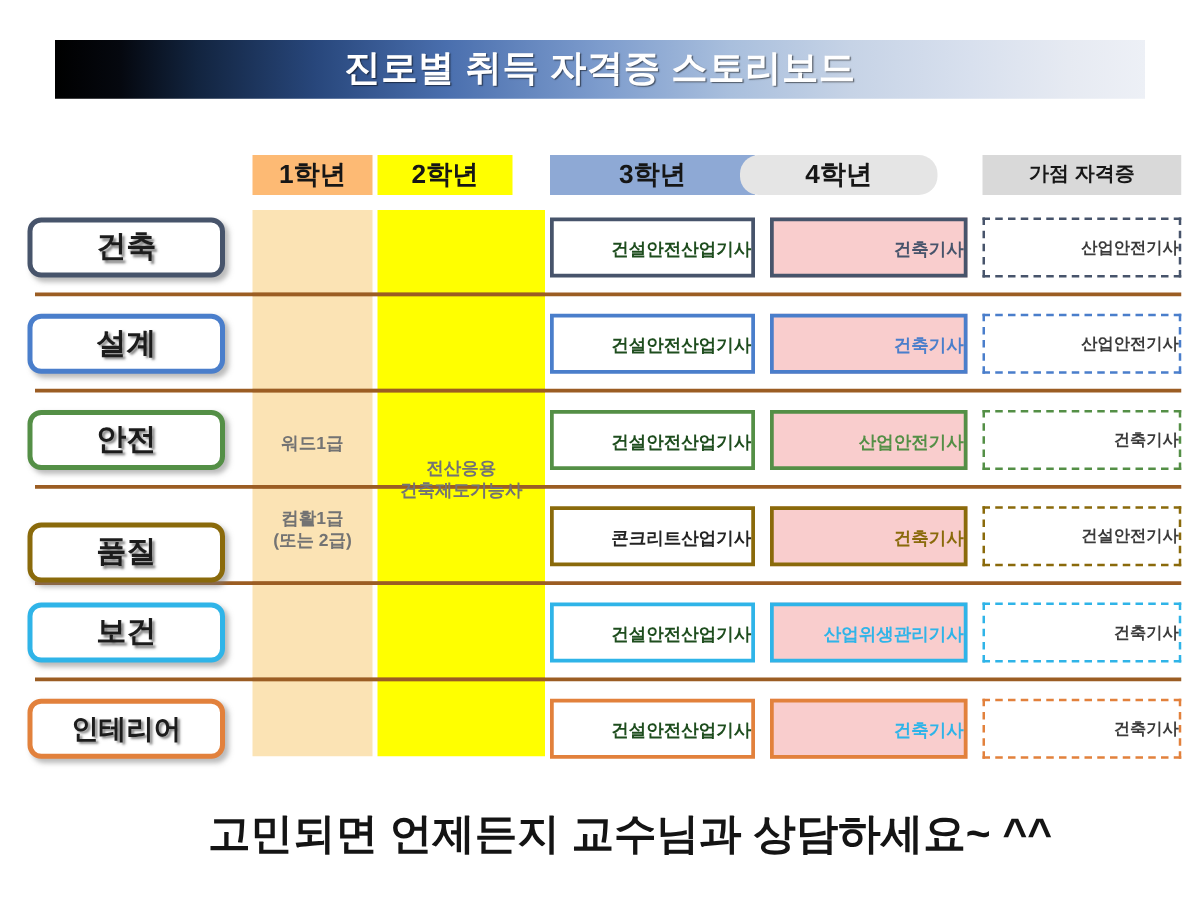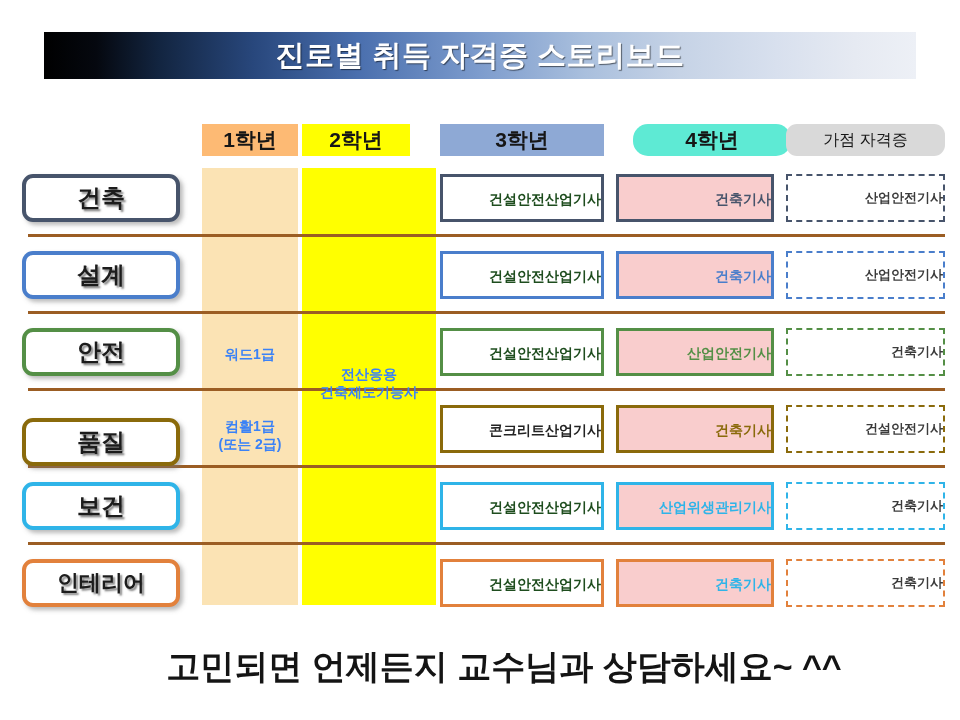--- a/index.html
+++ b/index.html
@@ -51,44 +51,43 @@
     height: 32px;
     line-height: 32px;
     text-align: center;
     font-size: 21px;
     font-weight: bold;
     color: #161616;
     white-space: nowrap;
   }
   .col-head.small {
     font-size: 16px;
-    font-weight: normal;
-    border-radius: 11px;
+    font-weight: bold;
   }
 
   
   .band {
     position: absolute;
     top: 168px;
     height: 437px;
   }
   #band-y1 { left: 202px; width: 96px;  background: #fbe3b4; }
   #band-y2 { left: 302px; width: 134px; background: #ffff00; }
 
   .band-label {
     position: absolute;
     text-align: center;
     font-size: 14px;
     font-weight: bold;
-    color: #3b82f6;
+    color: #737373;
     line-height: 1.25;
     white-space: nowrap;
   }
   #y1-label-a { left: 202px; width: 96px; top: 346px; }
-  #y1-label-b { left: 202px; width: 96px; top: 418px; }
+  #y1-label-b { left: 202px; width: 96px; top: 406px; }
   #y2-label   { left: 302px; width: 134px; top: 366px; }
 
   
   .sep {
     position: absolute;
     left: 28px;
     width: 917px;
     height: 3px;
     background: #9b5d23;
   }
@@ -174,21 +173,21 @@
 </style>
 </head>
 <body>
 
 <div id="title-banner"></div>
 <div id="title-text">진로별 취득 자격증 스토리보드</div>
 
 <div class="col-head" style="left:202px;width:96px;background:#fdba74;">1학년</div>
 <div class="col-head" style="left:302px;width:108px;background:#ffff00;">2학년</div>
 <div class="col-head" style="left:440px;width:164px;background:#8ea9d5;">3학년</div>
-<div class="col-head" style="left:633px;width:158px;background:#5eead4;border-radius:15px;">4학년</div>
+<div class="col-head" style="left:592px;width:158px;background:#e5e5e5;border-radius:15px;">4학년</div>
 <div class="col-head small" style="left:786px;width:159px;background:#d9d9d9;">가점 자격증</div>
 
 <div id="band-y1" class="band"></div>
 <div id="band-y2" class="band"></div>
 
 <div class="sep" style="top:234px;"></div>
 <div class="sep" style="top:311px;"></div>
 <div class="sep" style="top:388px;"></div>
 <div class="sep" style="top:465px;"></div>
 <div class="sep" style="top:542px;"></div>

